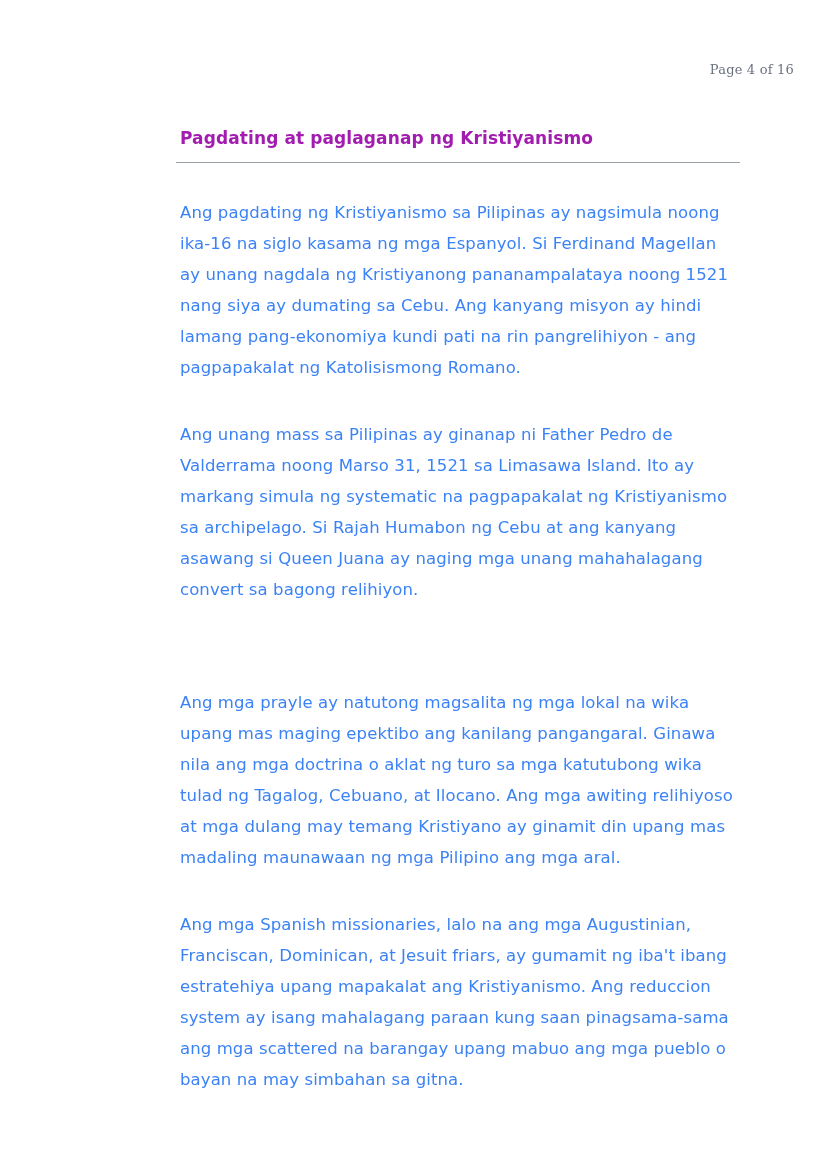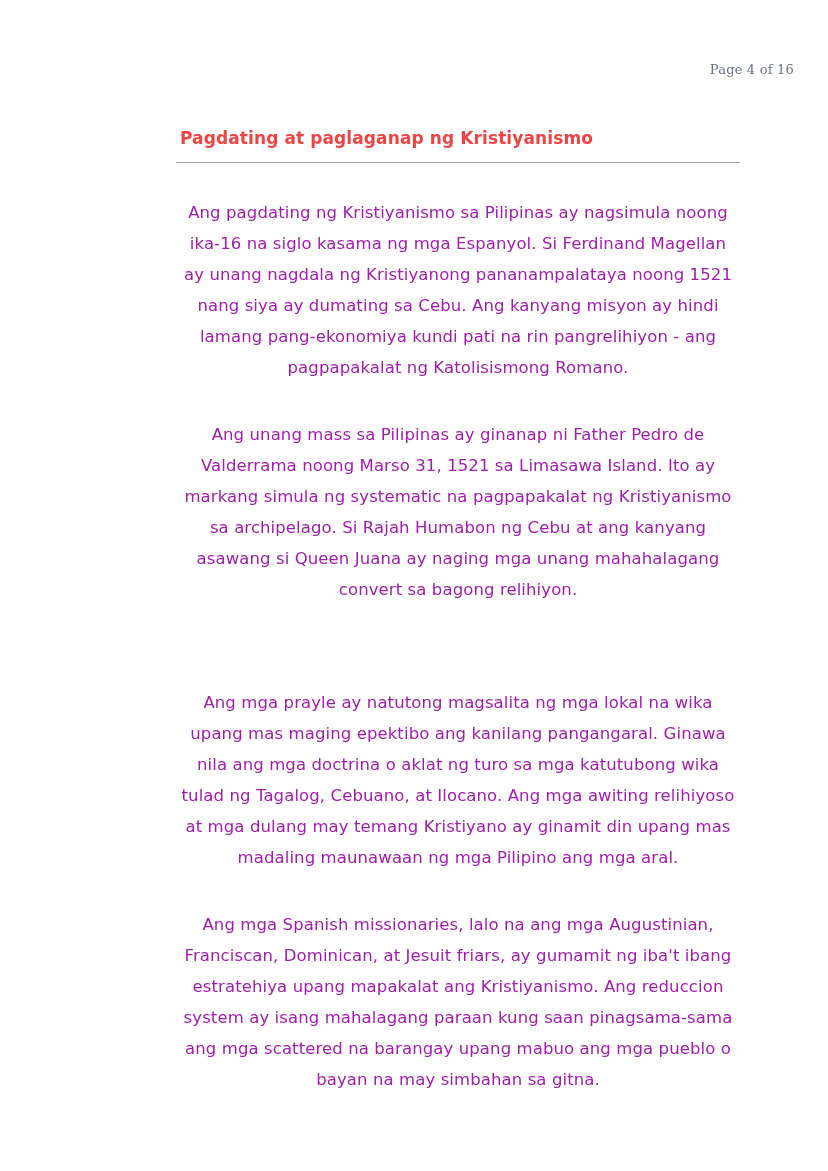--- a/index.html
+++ b/index.html
@@ -28,34 +28,33 @@
   .content {
     position: absolute;
     top: 48px;
     left: 100px;
     width: 628px;
   }
   .section { margin-bottom: 26px; }
   .section-heading {
     font-size: 17px;
     font-weight: 700;
-    color: #ef4444;
+    color: #a21caf;
     letter-spacing: 0.1px;
     padding-bottom: 14px;
     border-bottom: 1px solid #9aa1a9;
     margin-bottom: 30px;
   }
   .section + .section .section-heading { margin-top: 8px; }
   .paragraph {
     font-size: 16.5px;
     line-height: 31px;
-    color: #a21caf;
+    color: #3b82f6;
     margin-bottom: 28px;
     letter-spacing: 0.1px;
-    text-align: center;
   }
   .footer-brand {
     position: absolute;
     bottom: 16px;
     left: 0;
     width: 100%;
     text-align: center;
     font-size: 16px;
     color: #a9adb3;
     letter-spacing: 0.3px;

